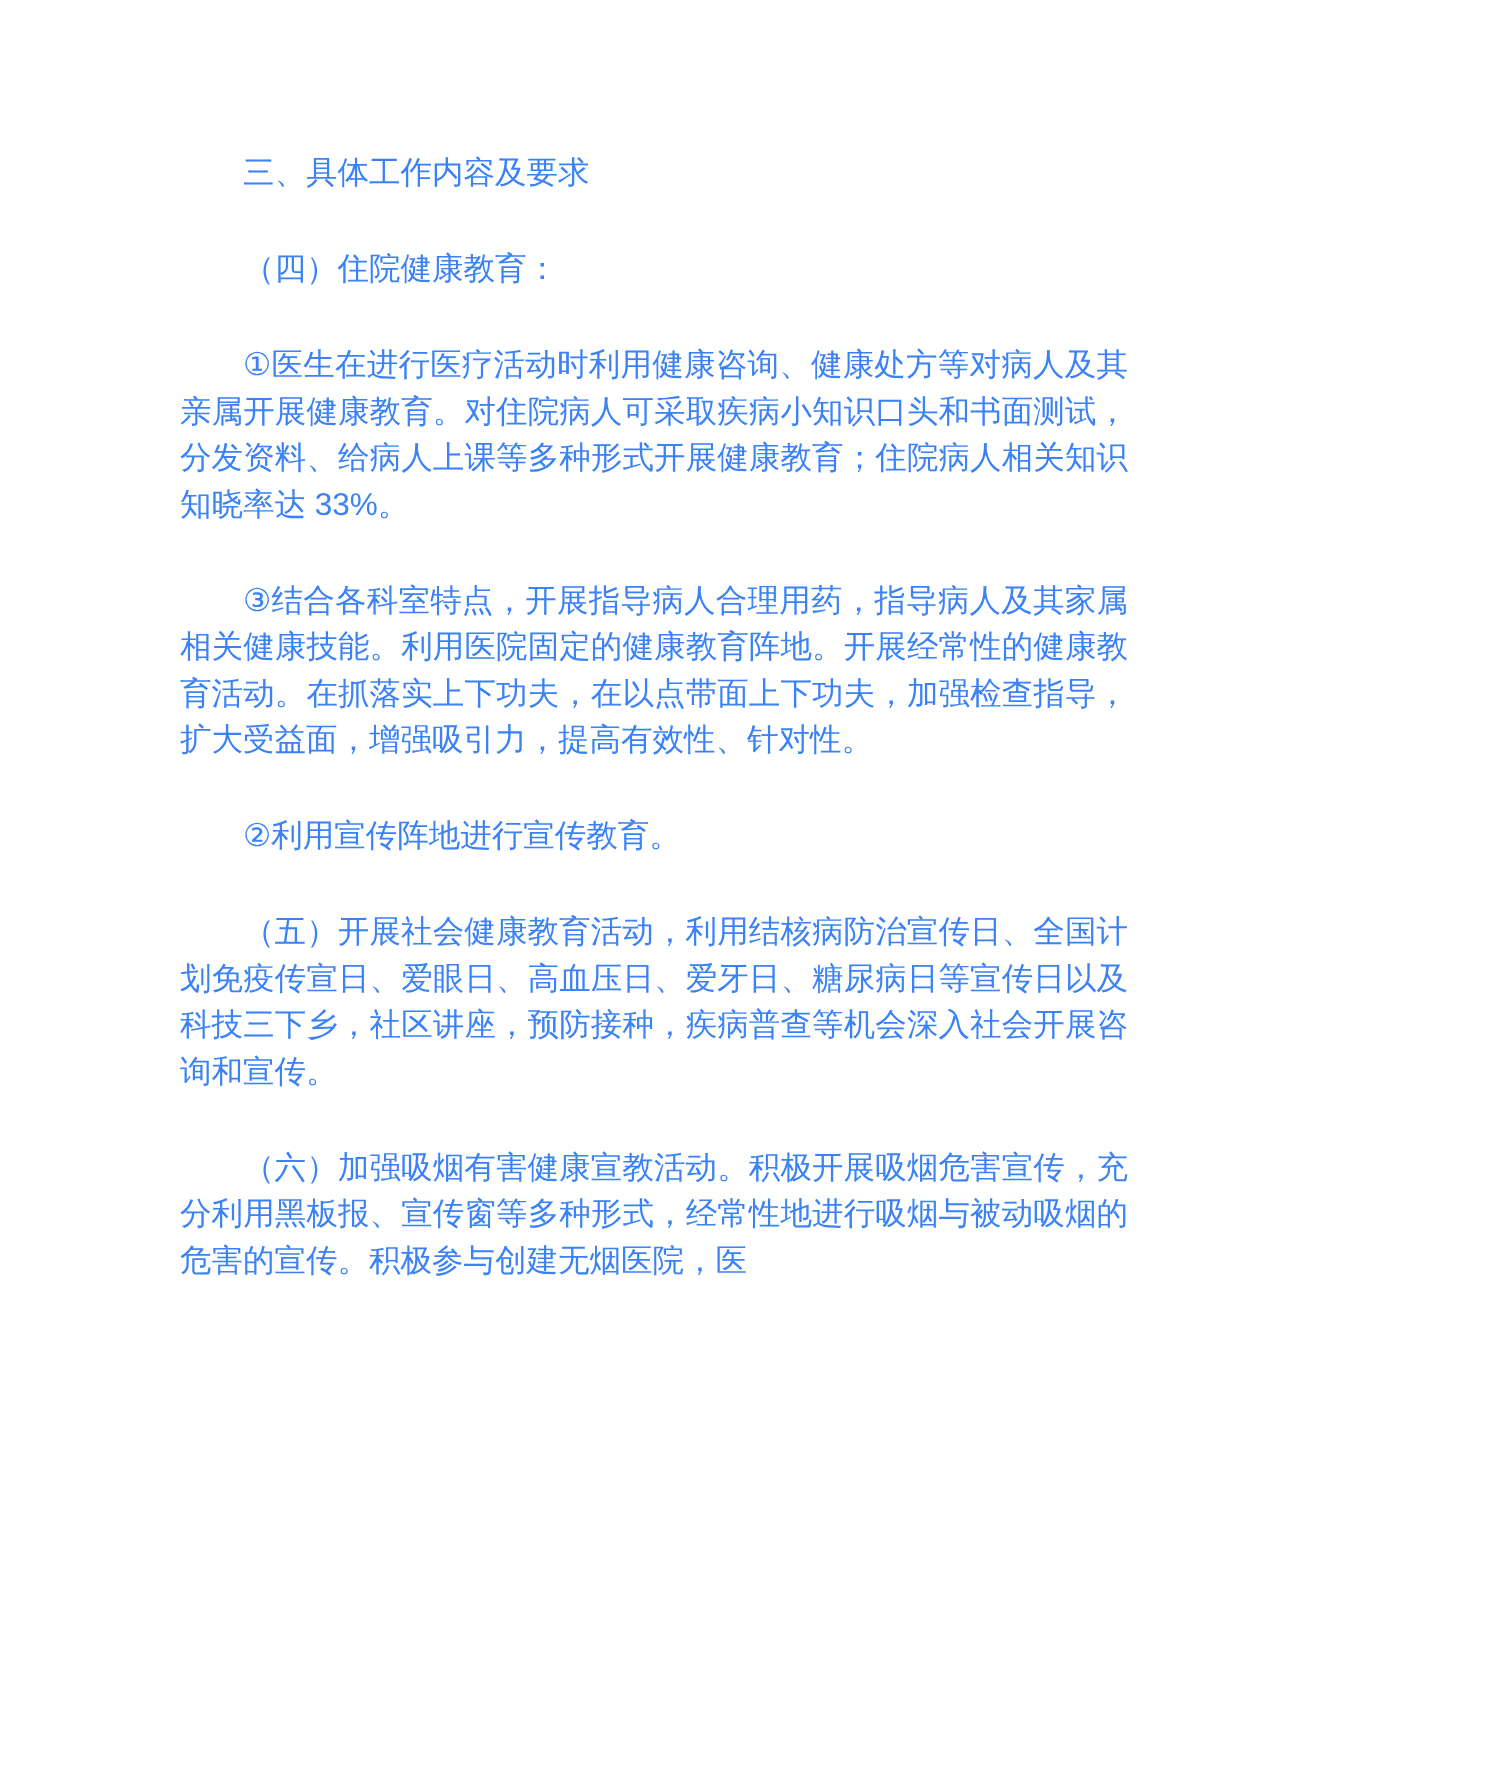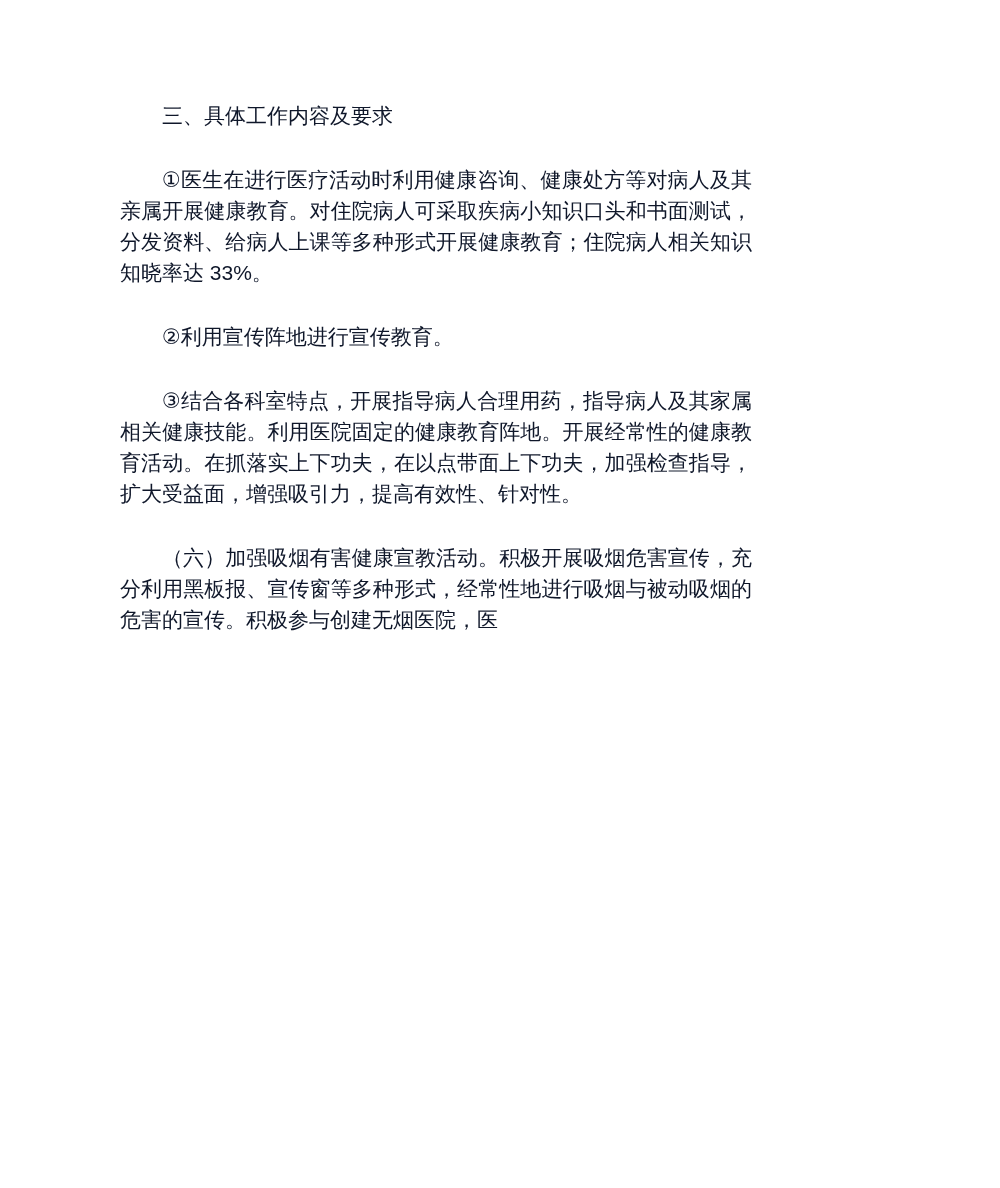--- a/index.html
+++ b/index.html
@@ -11,21 +11,21 @@
     width: 1000px;
     height: 1188px;
     overflow: hidden;
   }
   .page {
     box-sizing: border-box;
     width: 808px;
     height: 1188px;
     padding: 100px 56px 0 120px;
     background: #ffffff;
-    color: #0f172a;
+    color: #3b82f6;
     font-family: "Liberation Sans", "DejaVu Sans", sans-serif;
     font-size: 21px;
     line-height: 31px;
     text-align: justify;
     text-justify: inter-ideograph;
   }
   .doc-heading {
     margin: 0;
     font-size: 21px;
     font-weight: normal;
@@ -40,22 +40,24 @@
 </style>
 </head>
 <body>
 
 <div class="page">
   <h1 class="doc-heading">三、具体工作内容及要求</h1>
 
 
 
 
+  <p class="doc-para">（四）住院健康教育：</p>
 
   <p class="doc-para">①医生在进行医疗活动时利用健康咨询、健康处方等对病人及其亲属开展健康教育。对住院病人可采取疾病小知识口头和书面测试，分发资料、给病人上课等多种形式开展健康教育；住院病人相关知识知晓率达 33%。</p>
 
+  <p class="doc-para">③结合各科室特点，开展指导病人合理用药，指导病人及其家属相关健康技能。利用医院固定的健康教育阵地。开展经常性的健康教育活动。在抓落实上下功夫，在以点带面上下功夫，加强检查指导，扩大受益面，增强吸引力，提高有效性、针对性。</p>
+
   <p class="doc-para">②利用宣传阵地进行宣传教育。</p>
 
-  <p class="doc-para">③结合各科室特点，开展指导病人合理用药，指导病人及其家属相关健康技能。利用医院固定的健康教育阵地。开展经常性的健康教育活动。在抓落实上下功夫，在以点带面上下功夫，加强检查指导，扩大受益面，增强吸引力，提高有效性、针对性。</p>
-
+  <p class="doc-para">（五）开展社会健康教育活动，利用结核病防治宣传日、全国计划免疫传宣日、爱眼日、高血压日、爱牙日、糖尿病日等宣传日以及科技三下乡，社区讲座，预防接种，疾病普查等机会深入社会开展咨询和宣传。</p>
 
   <p class="doc-para">（六）加强吸烟有害健康宣教活动。积极开展吸烟危害宣传，充分利用黑板报、宣传窗等多种形式，经常性地进行吸烟与被动吸烟的危害的宣传。积极参与创建无烟医院，医</p>
 </div>
 
 </body></html>

